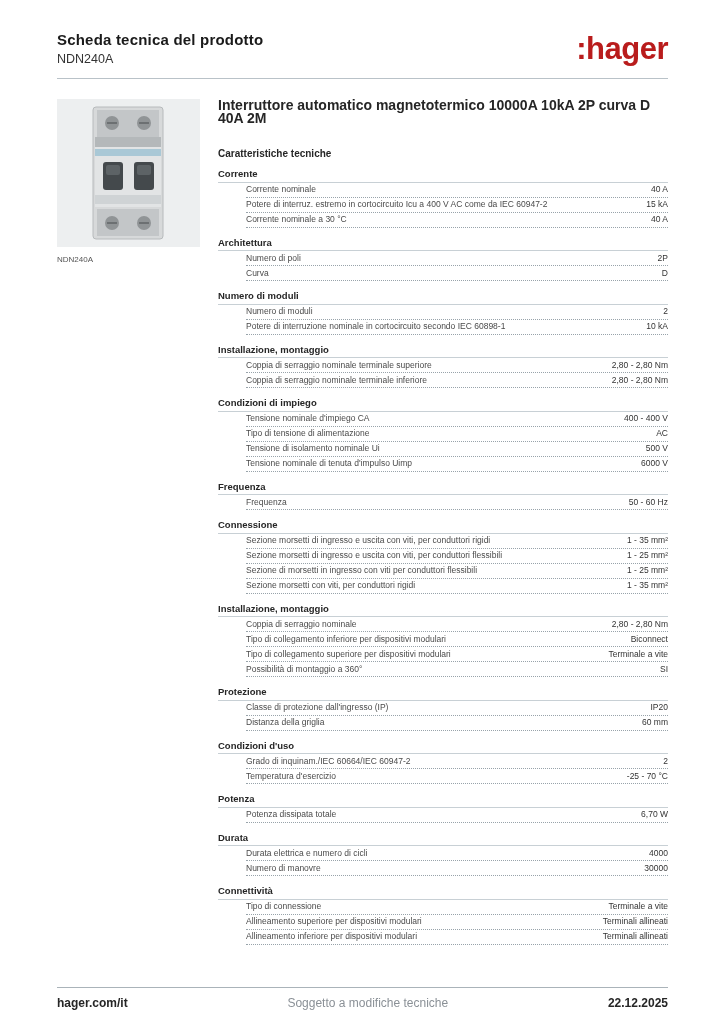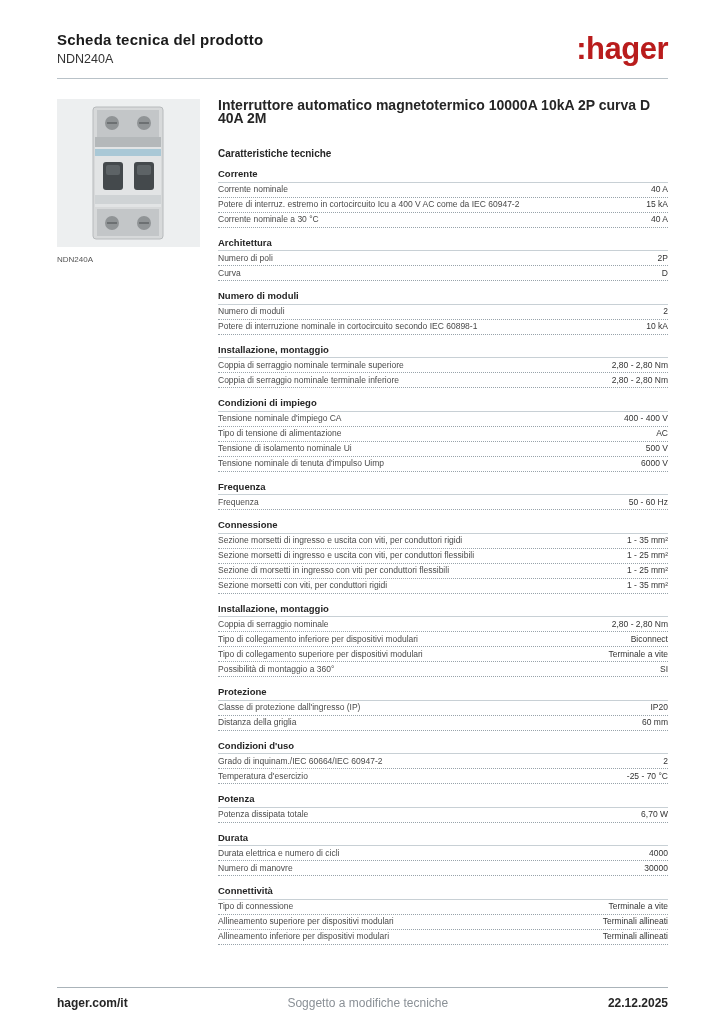--- a/index.html
+++ b/index.html
@@ -27,21 +27,21 @@
   .tech-heading { font-size:10px; font-weight:bold; color:#262626; margin-top:23px; }
 
   .section-heading {
     font-size:9.5px; font-weight:bold; color:#262626;
     padding:9px 0 2.5px 0; line-height:11px;
     border-bottom:1px solid #c8d0d5;
   }
   .spec-row {
     display:flex; justify-content:space-between; align-items:baseline;
     padding:2.5px 0 2px 0; border-bottom:1px dotted #98a3aa;
-    font-size:8.5px; line-height:9.5px;
+    font-size:8.5px; line-height:9.5px;margin-left:28px;
   }
   .spec-label { color:#4a4a4a; padding-right:10px; }
   .spec-value { color:#333333; white-space:nowrap; text-align:center; flex:none; }
 
   .footer { position:absolute; left:57px; right:56px; bottom:14px; }
   .footer-rule { border-bottom:1px solid #aab3b9; margin-bottom:8px; }
   .footer-row { display:flex; justify-content:space-between; align-items:center; font-size:12px; }
   .footer-left { font-weight:bold; color:#262626; }
   .footer-center { color:#8a9096; }
   .footer-right { font-weight:bold; color:#262626; }

